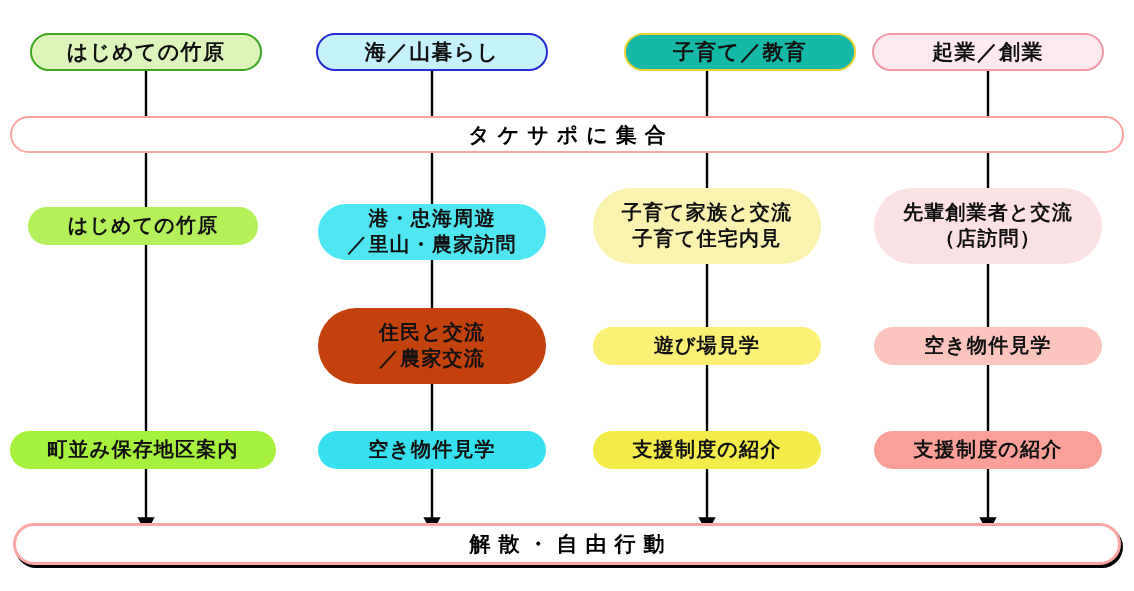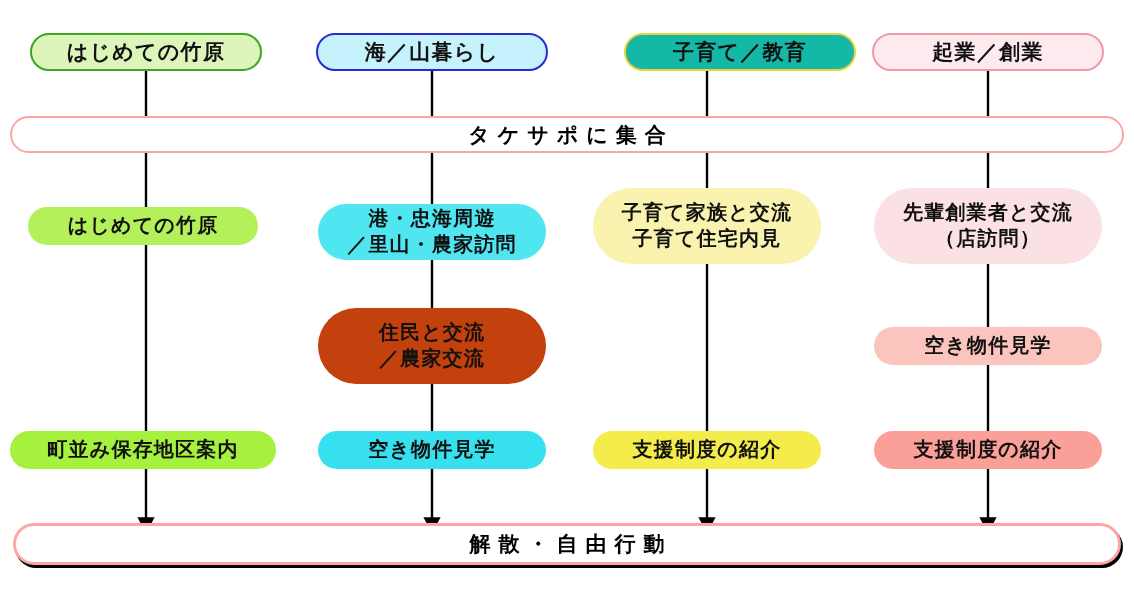--- a/index.html
+++ b/index.html
@@ -147,20 +147,23 @@
     <span>先輩創業者と交流
 （店訪問）</span>
   </div>
 
 
   <div class="pill activity-pill two-line" style="left:318px; top:308px; width:228px; height:76px; background:#c2410c;">
     <span>住民と交流
 ／農家交流</span>
   </div>
 
+  <div class="pill activity-pill one-line" style="left:593px; top:327px; width:228px; height:38px; background:#f9f075;">
+    <span>遊び場見学</span>
+  </div>
 
   <div class="pill activity-pill one-line" style="left:874px; top:327px; width:228px; height:38px; background:#fbc4bd;">
     <span>空き物件見学</span>
   </div>
 
   <div class="pill activity-pill one-line" style="left:10px; top:431px; width:266px; height:38px; background:#a6f03e;">
     <span>町並み保存地区案内</span>
   </div>
 
   <div class="pill activity-pill one-line" style="left:318px; top:431px; width:228px; height:38px; background:#36e0ee;">

